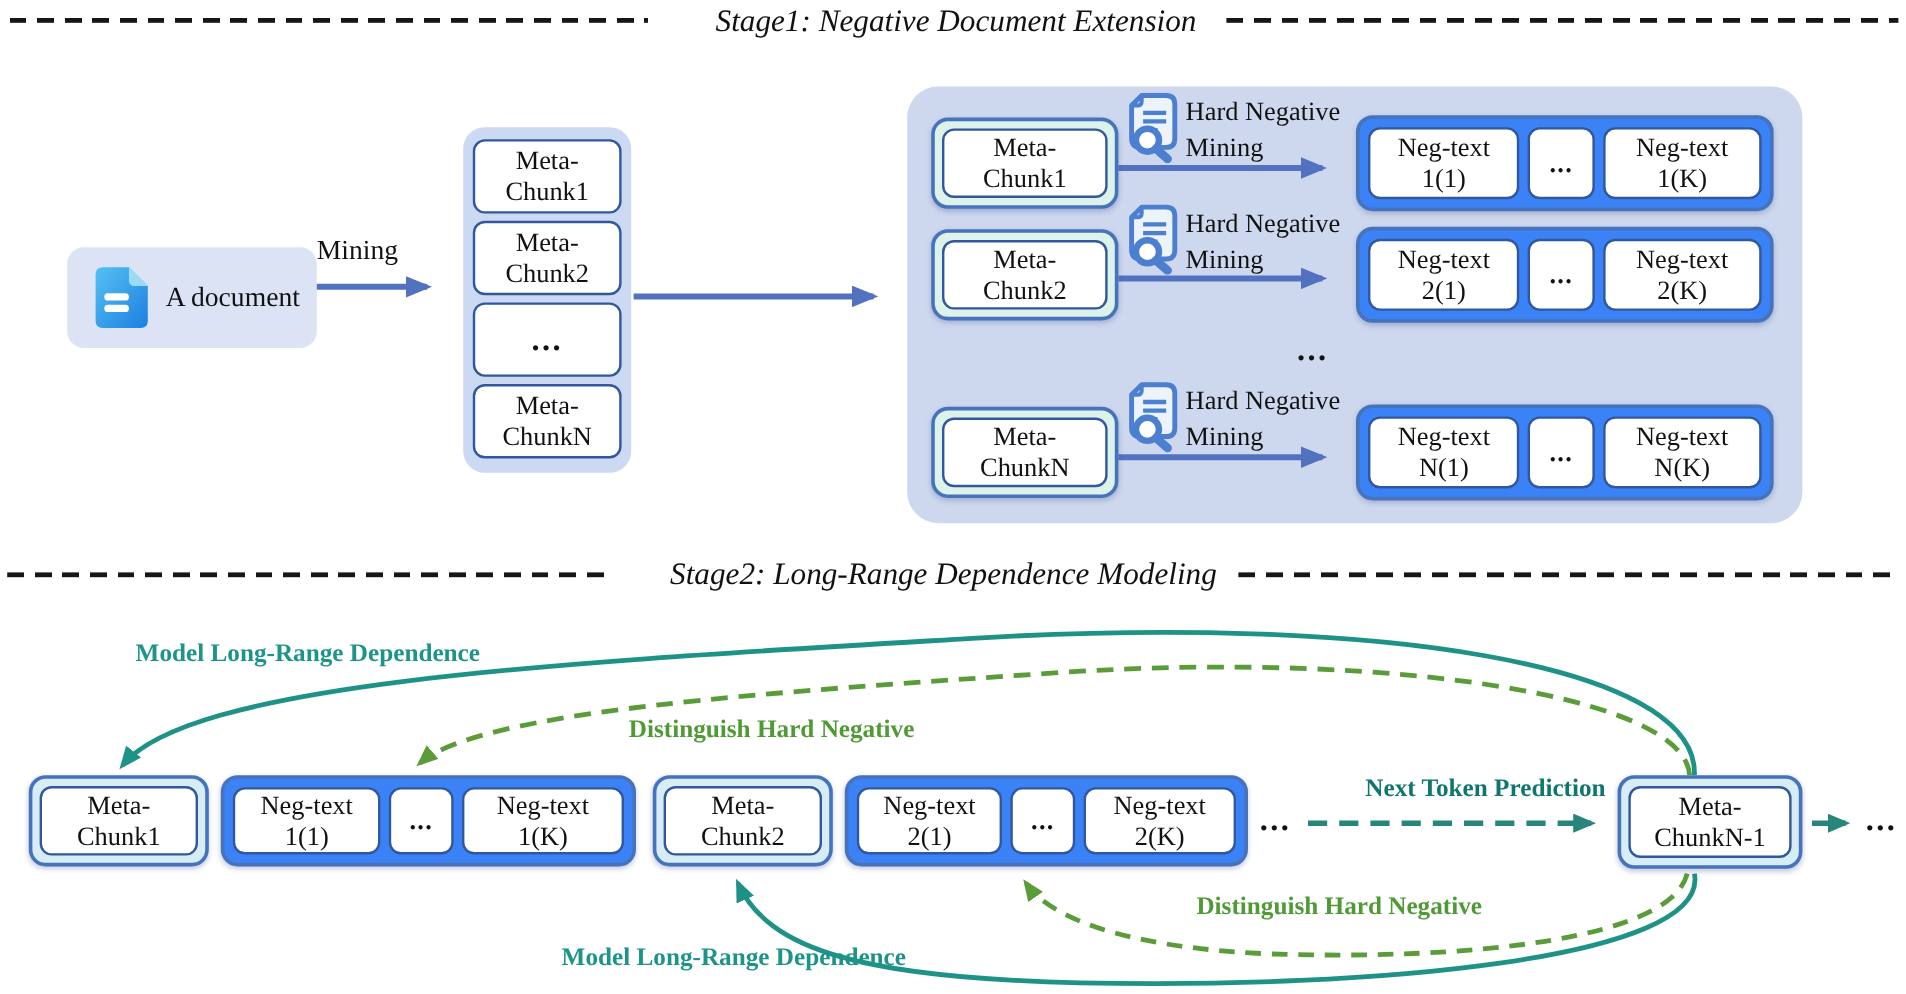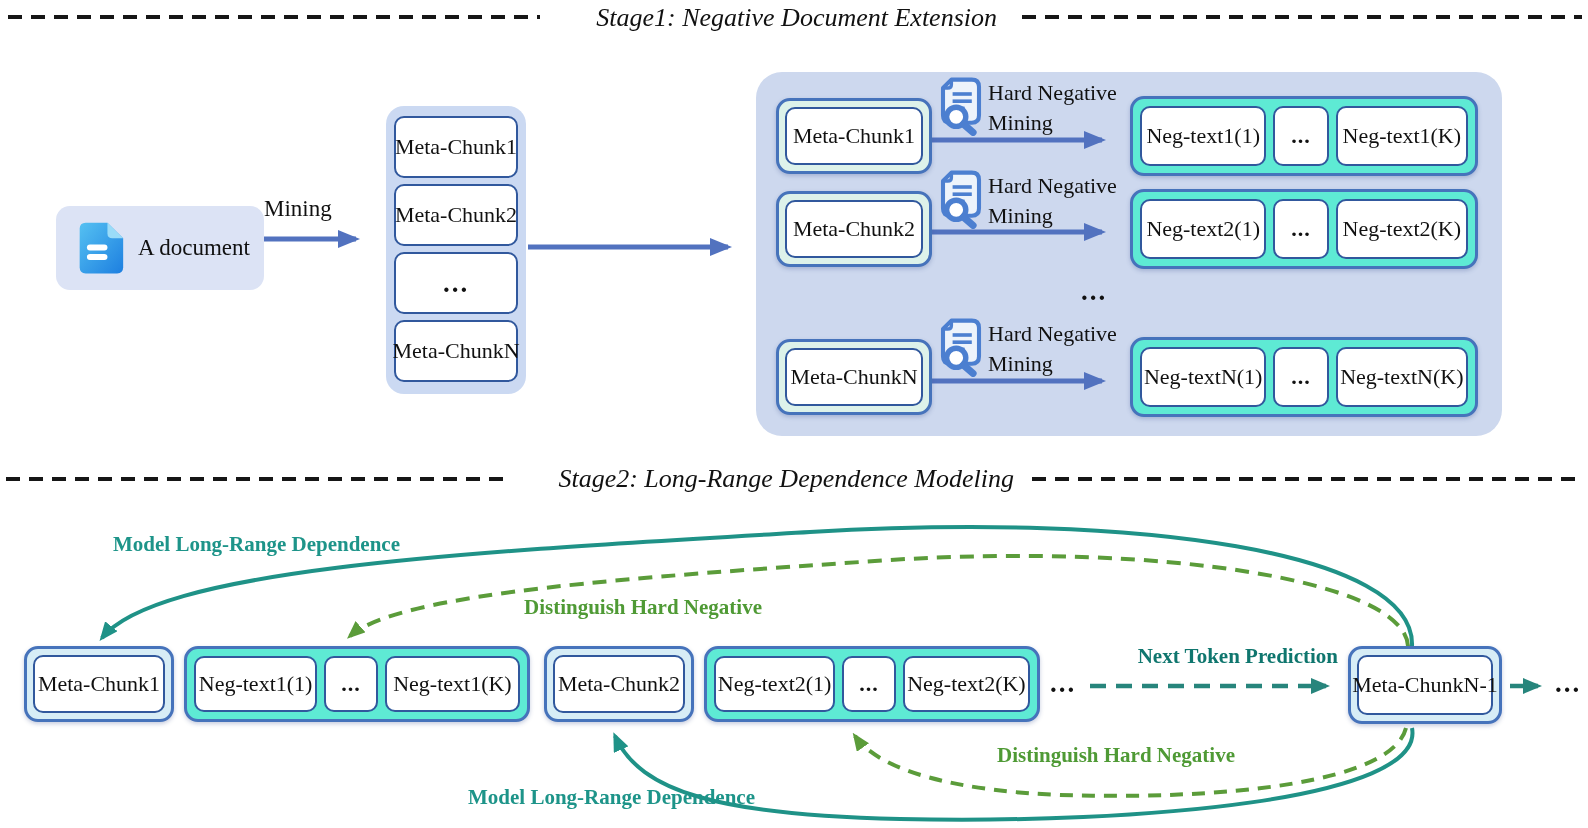--- a/index.html
+++ b/index.html
@@ -8,23 +8,23 @@
   .canvas{position:relative;width:1588px;height:828px;background:#fff;overflow:hidden}
   .abs{position:absolute}
   .dash{height:4px;background:repeating-linear-gradient(90deg,#161616 0 14px,transparent 14px 23px)}
   .stage-title{font-style:italic;font-size:26px;text-align:right;white-space:nowrap}
   .obox{border:3px solid #4673bb;border-radius:14px;box-shadow:0 2px 4px rgba(70,90,150,.30);
         display:flex;align-items:center;justify-content:center;padding:6px}
   .grp{border:3px solid #4673bb;border-radius:14px;box-shadow:0 2px 4px rgba(70,90,150,.30);
        display:flex;align-items:center;justify-content:center;gap:7px;padding:7px}
   .mint{background:#ddf2ea}
   .cyan{background:#d7edf6}
-  .greenbg{background:#5eead4}
+  .greenbg{background:#3b82f6}
   .ibox{background:#fff;border:2px solid #31589d;border-radius:10px;height:100%;
-        display:flex;flex-direction:row;align-items:center;justify-content:center;text-align:center}
+        display:flex;flex-direction:column;align-items:center;justify-content:center;text-align:center}
   .ibox.fill{width:100%}
   .box-label{font-size:22px;line-height:26px;white-space:nowrap}
   .dots-sm{font-size:22px;font-weight:bold;letter-spacing:1px}
   .dots-lg{font-size:27px;font-weight:bold;letter-spacing:2px;text-align:center}
   .blk-label{font-weight:normal;text-align:left;white-space:nowrap}
   .lab{font-weight:bold;font-size:21px;text-align:right;white-space:nowrap}
   .teal-t{color:#1d9489}
   .teal-d{color:#0f766e}
   .green-t{color:#4f9a35}
   svg.overlay{position:absolute;left:0;top:0;z-index:3;pointer-events:none}

